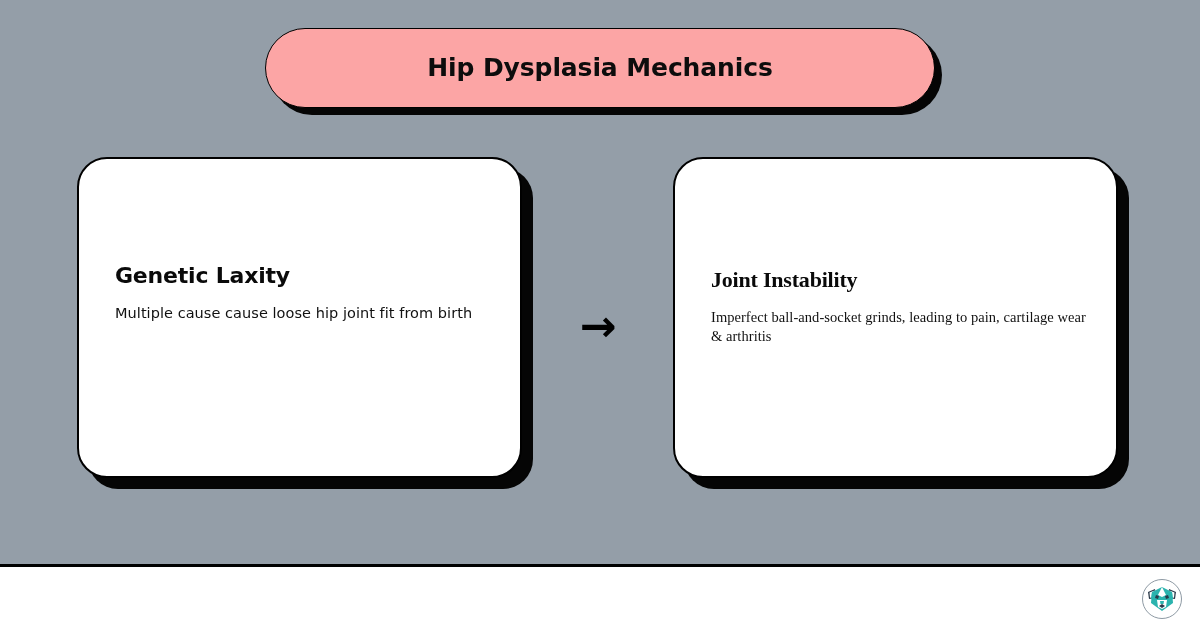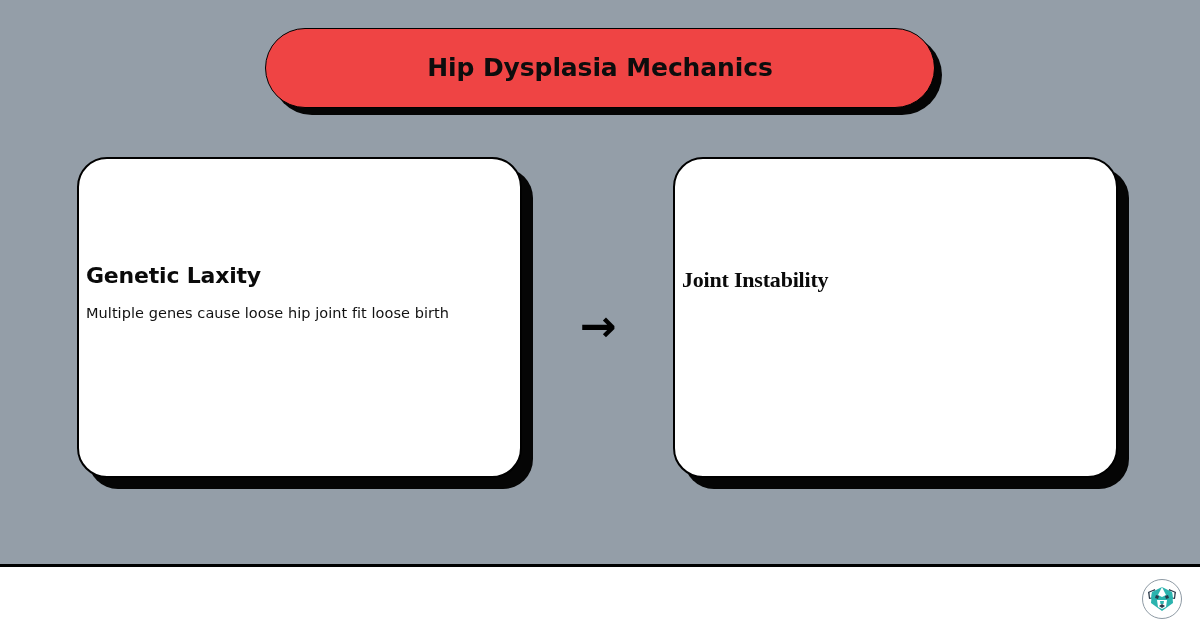--- a/index.html
+++ b/index.html
@@ -22,21 +22,21 @@
     box-sizing: border-box;
   }
 
   
   .title-pill {
     position: absolute;
     left: 265px;
     top: 28px;
     width: 670px;
     height: 80px;
-    background: #ef4444;
+    background: #fca5a5;
     border: 1.5px solid #000000;
     border-radius: 999px;
     box-shadow: 7px 7px 0 0 #050505;
     display: flex;
     align-items: center;
     justify-content: center;
     box-sizing: border-box;
   }
   .title-text {
     font-size: 25px;
@@ -58,21 +58,21 @@
     border-radius: 30px;
     box-shadow: 11px 11px 0 0 #050505;
     box-sizing: border-box;
     padding: 0 22px;
     display: flex;
     flex-direction: column;
     justify-content: flex-start;
   }
   .card-inner {
     position: absolute;
-    left: 7px;
+    left: 36px;
     right: 22px;
   }
   #card-left  { left: 77px;  width: 445px; }
   #card-right { left: 673px; width: 445px; font-family: Liberation Serif, serif; }
 
   #card-left .card-inner  { top: 104px; }
   #card-right .card-inner { top: 108px; }
 
   .card-heading {
     font-size: 22px;
@@ -142,29 +142,30 @@
 
 <div id="canvas">
 
   <div class="title-pill">
     <div class="title-text">Hip Dysplasia Mechanics</div>
   </div>
 
   <div class="card" id="card-left">
     <div class="card-inner">
       <div class="card-heading">Genetic Laxity</div>
-      <div class="card-body">Multiple genes cause loose hip joint fit loose birth</div>
+      <div class="card-body">Multiple cause cause loose hip joint fit from birth</div>
     </div>
   </div>
 
   <div class="flow-arrow">→</div>
 
   <div class="card" id="card-right">
     <div class="card-inner">
       <div class="card-heading">Joint Instability</div>
+      <div class="card-body">Imperfect ball-and-socket grinds, leading to pain, cartilage wear &amp; arthritis</div>
     </div>
   </div>
 
   <div class="footer">
     <div class="footer-logo">
       <svg width="34" height="34" viewBox="0 0 34 34" aria-hidden="true">
 
         <polygon points="3,10 10,7 11,16 4,17" fill="#2b3a4a"></polygon>
         <polygon points="4.5,10.5 9.6,8.4 10.4,15 5,15.8" fill="#ffffff"></polygon>
 

